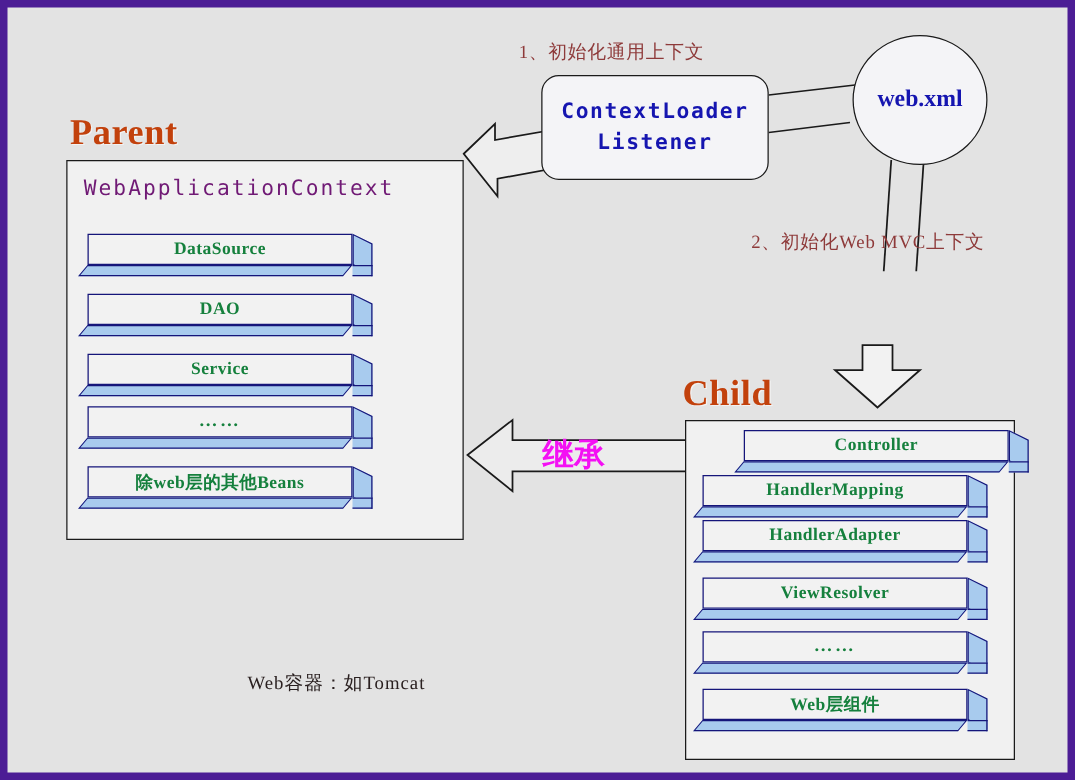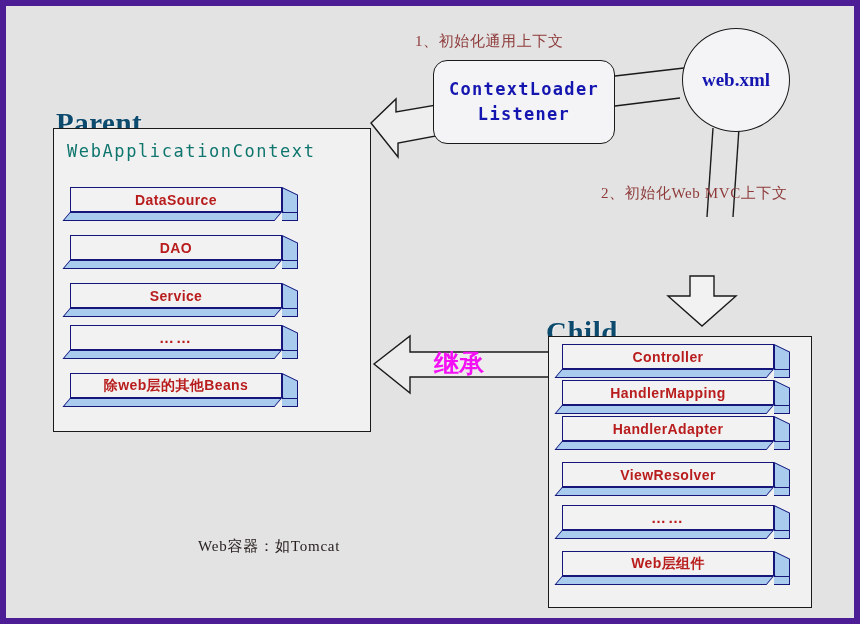--- a/index.html
+++ b/index.html
@@ -17,37 +17,36 @@
     overflow: hidden;
     font-family: "Liberation Serif", serif;
   }
   .abs { position: absolute; }
 
   
   .section-title {
     font-family: "Liberation Serif", serif;
     font-weight: bold;
     font-size: 29px;
-    color: #0c4a6e;
+    color: #c2410c;
     letter-spacing: 0.5px;
     white-space: nowrap;
     text-shadow: 1px 1px 0 rgba(255,255,255,0.55);
-    margin-top: 17px;
   }
 
   
   .panel {
     background: #f1f1f1;
     border: 1.5px solid #1a1a1a;
     box-sizing: border-box;
   }
   .panel-label {
     font-family: "DejaVu Sans Mono", "Liberation Mono", monospace;
     font-size: 17px;
-    color: #0f766e;
+    color: #701a75;
     letter-spacing: 1.6px;
     white-space: nowrap;
   }
 
   
   .bar3d { position: absolute; }
   .bar3d .face {
     position: absolute;
     left: 0;
     top: 0;
@@ -64,24 +63,24 @@
     border: 1.2px solid #15157a;
     box-sizing: border-box;
   }
   .bar3d .bottom {
     position: absolute;
     background: #a8cbee;
     border: 1.2px solid #15157a;
     box-sizing: border-box;
   }
   .bar-label {
-    font-family: Liberation Sans, sans-serif;
+    font-family: Liberation Serif, serif;
     font-weight: bold;
     font-size: 14px;
-    color: #b91c1c;
+    color: #15803d;
     white-space: nowrap;
     letter-spacing: 0.4px;
   }
   .bar-label.dots {
     letter-spacing: 2px;
     font-size: 15px;
   }
 
   
   .roundbox {
@@ -247,21 +246,21 @@
     <div class="bottom" style="left:0px; top:25px; width:212px; height:9px; transform:skewX(-40deg); transform-origin:left top;"></div>
     <div class="bottom" style="left:212px; top:25px; width:16px; height:9px; border-left:none;"></div>
   </div>
 
   <div class="abs inherit-label" style="left:428px; top:341px;">继承</div>
 
   <div class="abs section-title" style="left:540px; top:293px;">Child</div>
 
   <div class="abs panel" style="left:542px; top:330px; width:264px; height:272px;"></div>
 
-  <div class="abs bar3d" style="left:556px; top:338px; width:228px; height:34px;">
+  <div class="abs bar3d" style="left:589px; top:338px; width:228px; height:34px;">
     <div class="face" style="width:212px; height:25px;">
       <span class="bar-label">Controller</span>
     </div>
     <div class="side" style="left:212px; top:0px; width:16px; height:25px; transform:skewY(26deg); transform-origin:left top;"></div>
     <div class="bottom" style="left:0px; top:25px; width:212px; height:9px; transform:skewX(-40deg); transform-origin:left top;"></div>
     <div class="bottom" style="left:212px; top:25px; width:16px; height:9px; border-left:none;"></div>
   </div>
 
   <div class="abs bar3d" style="left:556px; top:374px; width:228px; height:34px;">
     <div class="face" style="width:212px; height:25px;">

